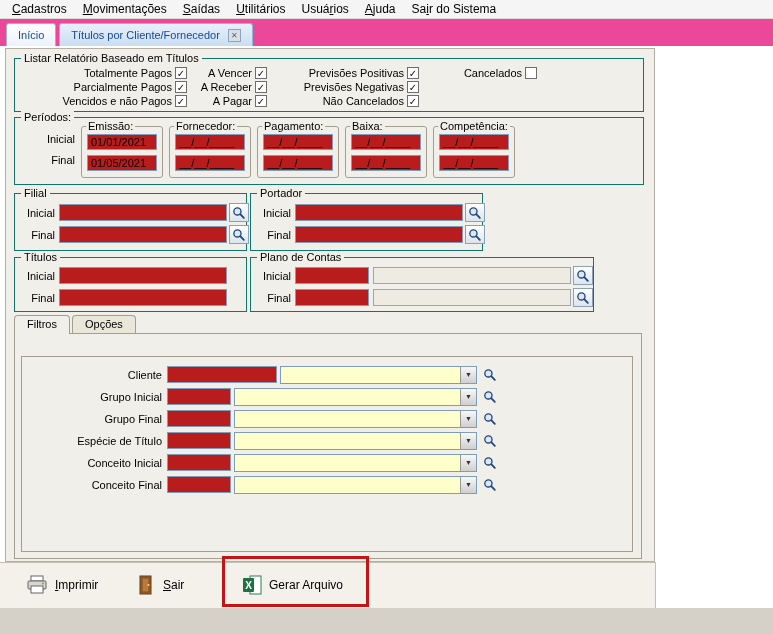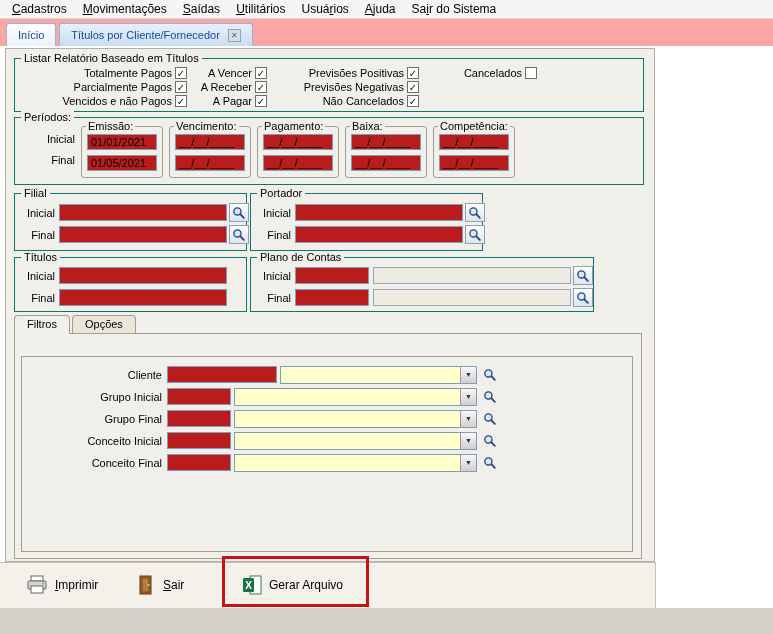--- a/index.html
+++ b/index.html
@@ -11,21 +11,21 @@
   .hot { text-decoration:underline; }
 
   
   .menubar { position:absolute; left:0; top:0; width:773px; height:19px;
     background:#f5f5f5; border-bottom:1px solid #dddbd5;
     display:flex; align-items:center; padding-left:4px; font-size:12px; }
   .menu-item { padding:1px 8px; cursor:default; white-space:nowrap; }
 
   
   .tabstrip { position:absolute; left:0; top:19px; width:773px; height:27px;
-    background:#fca5a5; display:flex; align-items:flex-end; padding-left:6px; }
+    background:#ec4899; display:flex; align-items:flex-end; padding-left:6px; }
   .tab { height:23px; display:flex; align-items:center; padding:0 11px;
     margin-right:3px; border:1px solid #93b5d6; border-bottom:none;
     border-radius:3px 3px 0 0; color:#17499b;
     background:linear-gradient(#ffffff,#eaf2fb); cursor:default; white-space:nowrap; }
   .tab.active { background:linear-gradient(#e7f0fa,#c9def2); }
   .tab-close { margin-left:8px; width:13px; height:13px; border:1px solid #8fa4bb;
     background:#d9dfe7; color:#5b6573; font-size:8px; line-height:11px;
     text-align:center; cursor:pointer; }
 
   
@@ -178,21 +178,21 @@
   <div class="group" style="left:8px;top:68px;width:630px;height:68px">
     <span class="gtitle">Períodos:</span>
     <span class="plabel" style="top:15px">Inicial</span>
     <span class="plabel" style="top:36px">Final</span>
     <div class="pcol" style="left:66px">
       <span class="ptitle">Emissão:</span>
       <input class="tin pdate pd1" value="01/01/2021" style="">
       <input class="tin pdate pd2" value="01/05/2021" style="">
     </div>
     <div class="pcol" style="left:154px">
-      <span class="ptitle">Vencimento:</span>
+      <span class="ptitle">Fornecedor:</span>
       <input class="tin pdate pd1" value="__/__/____" style="">
       <input class="tin pdate pd2" value="__/__/____" style="">
     </div>
     <div class="pcol" style="left:242px">
       <span class="ptitle">Pagamento:</span>
       <input class="tin pdate pd1" value="__/__/____" style="">
       <input class="tin pdate pd2" value="__/__/____" style="">
     </div>
     <div class="pcol" style="left:330px">
       <span class="ptitle">Baixa:</span>
@@ -334,20 +334,32 @@
           <div class="combo narrow">
               <span class="combo-val"></span>
               <span class="combo-btn">▼</span>
             </div>
           <svg class="mag fmag" viewBox="0 0 16 16">
               <circle cx="6.2" cy="6.2" r="4.1" fill="#d9e9fa" stroke="#24457a" stroke-width="1.5"></circle>
               <line x1="9.4" y1="9.4" x2="13.5" y2="13.5" stroke="#24457a" stroke-width="2.1" stroke-linecap="round"></line>
             </svg>
         </div>
 
+        <div class="frow2">
+          <span class="flabel2">Espécie de Título</span>
+          <input class="tin fin narrow" style="">
+          <div class="combo narrow">
+              <span class="combo-val"></span>
+              <span class="combo-btn">▼</span>
+            </div>
+          <svg class="mag fmag" viewBox="0 0 16 16">
+              <circle cx="6.2" cy="6.2" r="4.1" fill="#d9e9fa" stroke="#24457a" stroke-width="1.5"></circle>
+              <line x1="9.4" y1="9.4" x2="13.5" y2="13.5" stroke="#24457a" stroke-width="2.1" stroke-linecap="round"></line>
+            </svg>
+        </div>
 
 
         <div class="frow2">
           <span class="flabel2">Conceito Inicial</span>
           <input class="tin fin narrow" style="">
           <div class="combo narrow">
               <span class="combo-val"></span>
               <span class="combo-btn">▼</span>
             </div>
           <svg class="mag fmag" viewBox="0 0 16 16">

